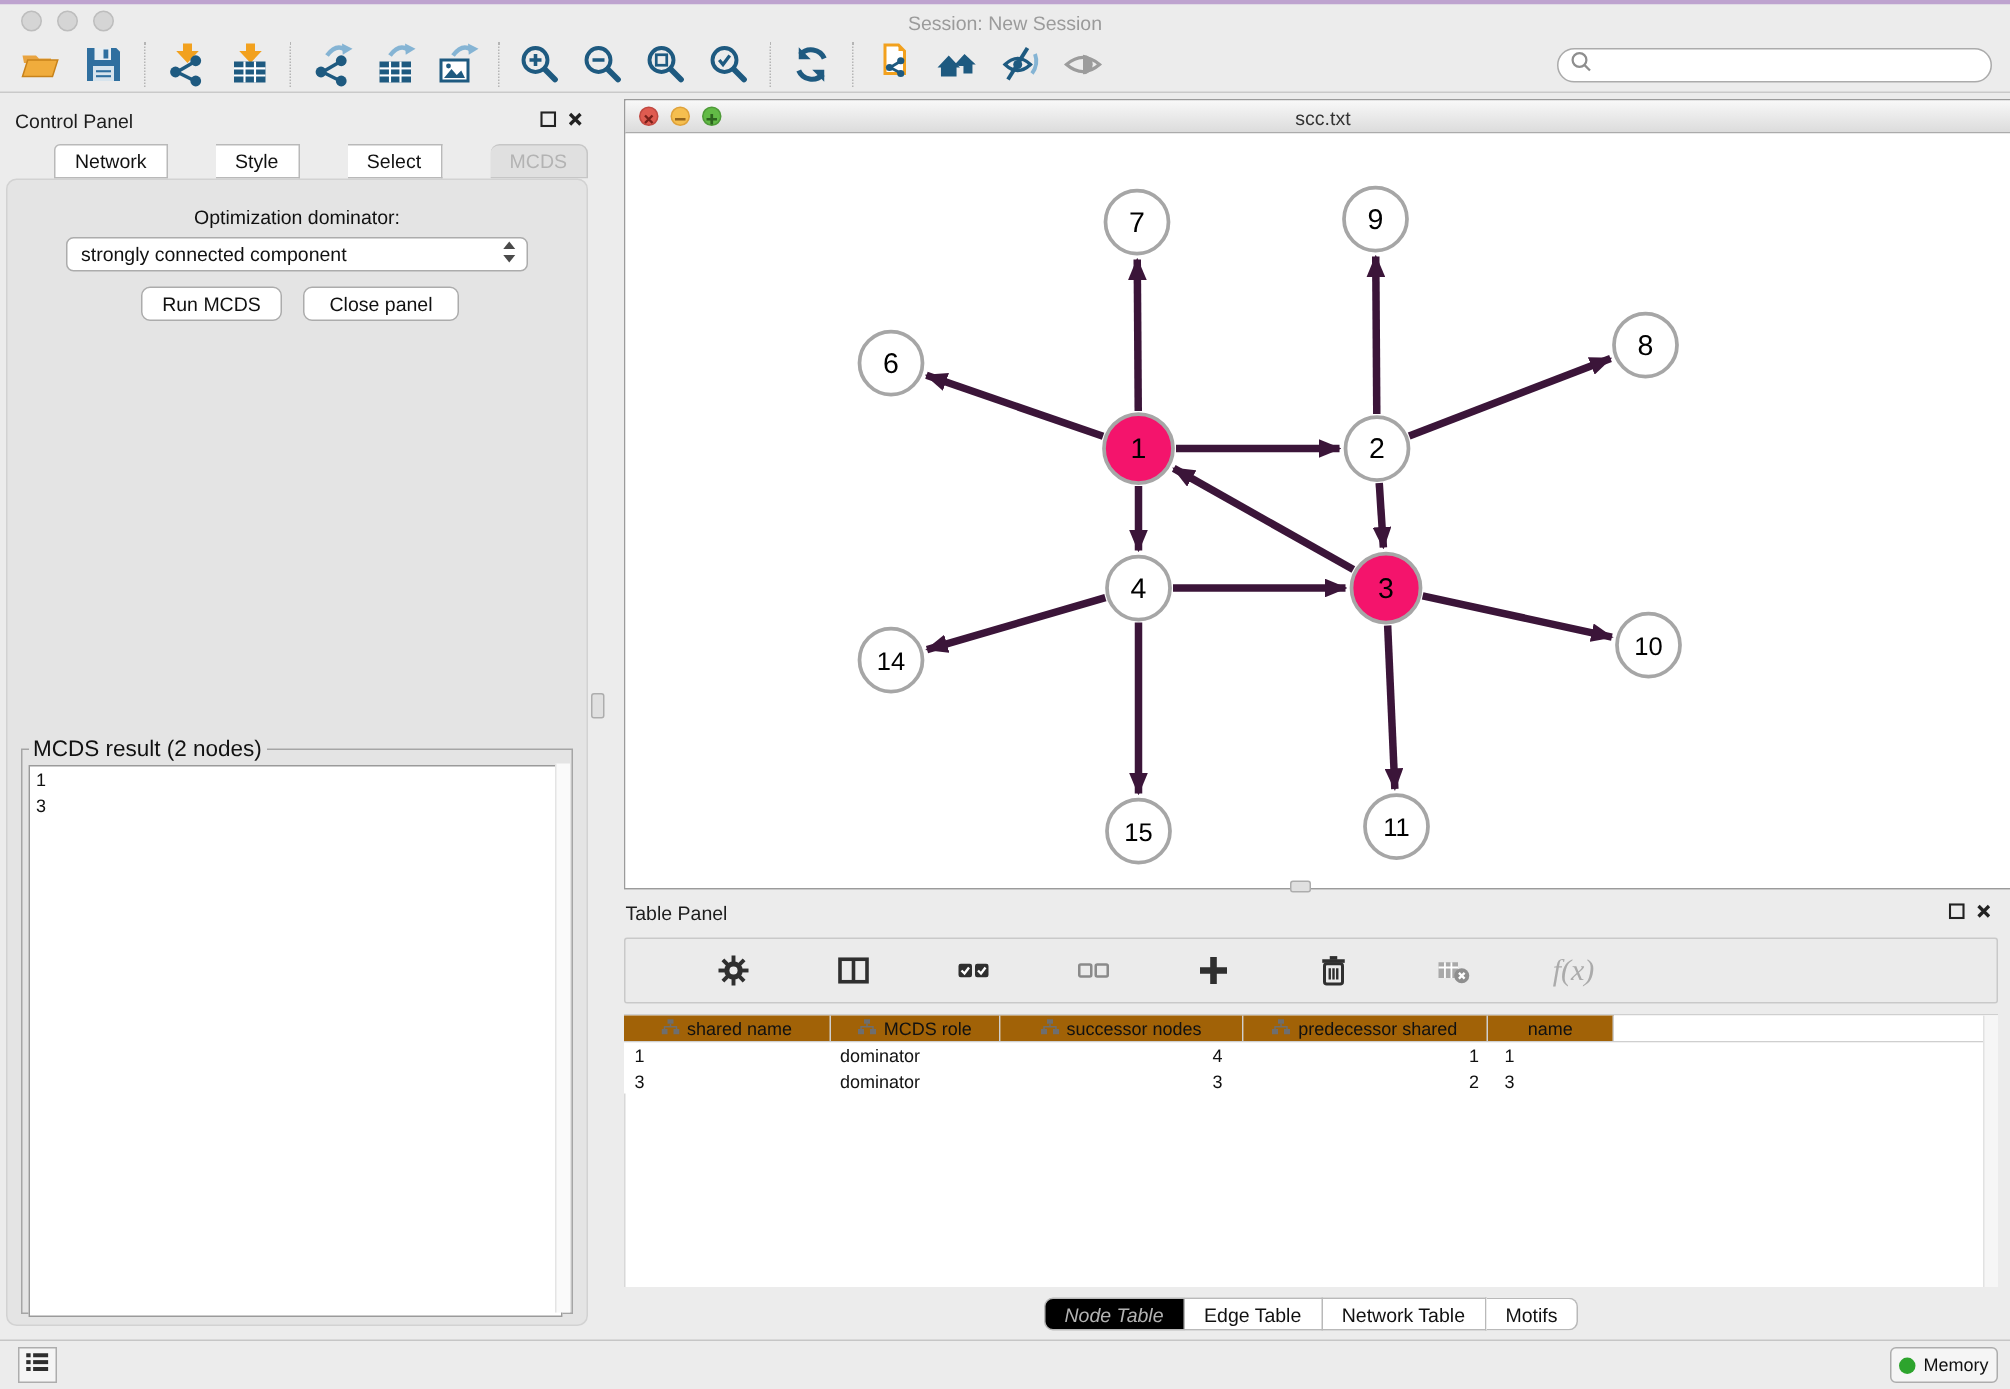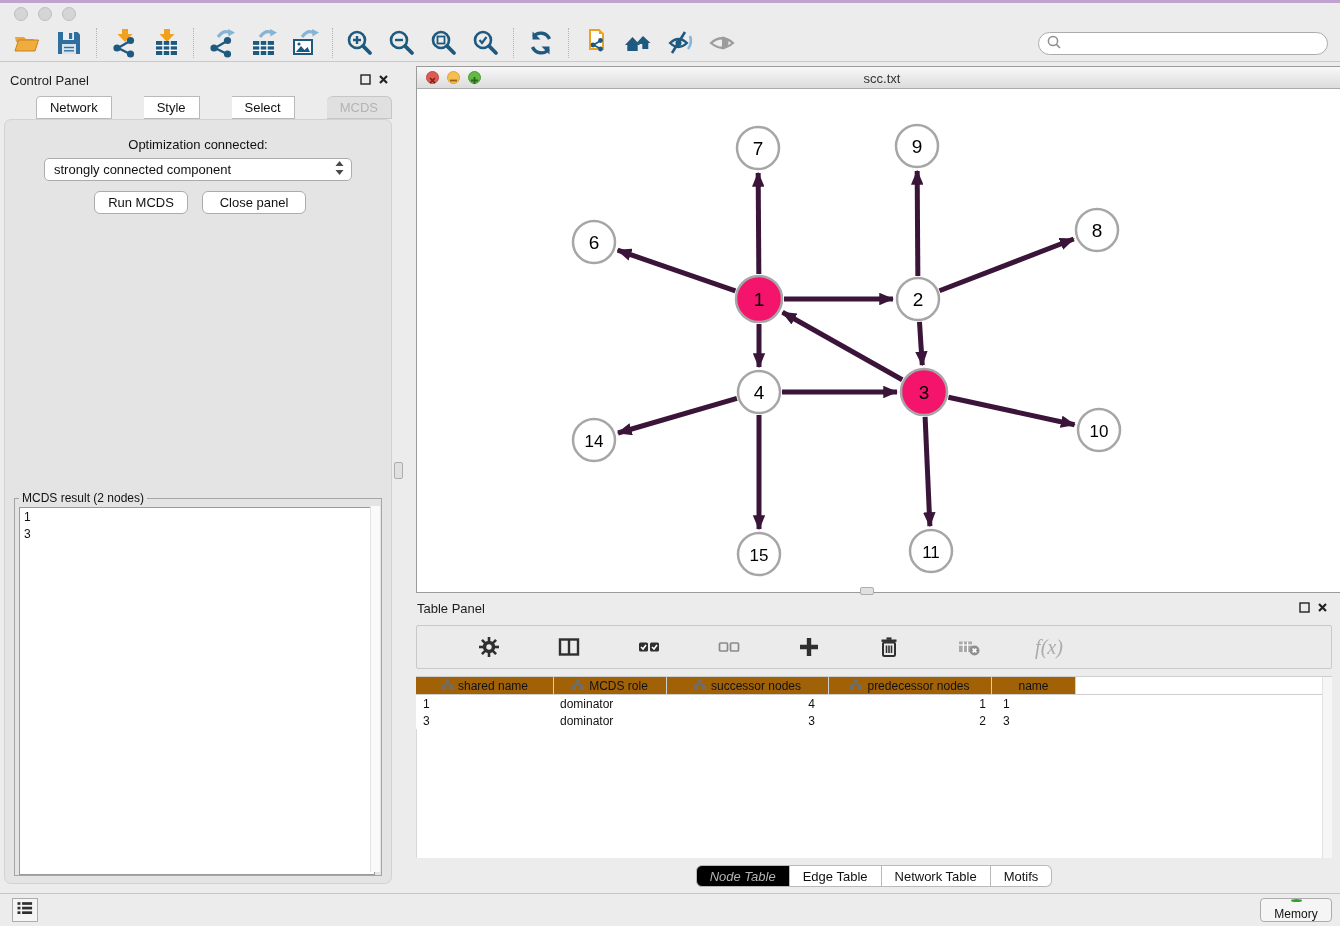--- a/index.html
+++ b/index.html
@@ -28,21 +28,21 @@
   .cp-tab { height:23px; padding:0 13px; background:#fff; border:1px solid #B9B9B9; border-left:none; font-size:13px; color:#111; display:flex; align-items:center;margin-left:32px; }
   .cp-tab:first-child { border-left:1px solid #B9B9B9; border-top-left-radius:4px; }
   .cp-tab:last-child { border-top-right-radius:4px; }
   .cp-tab.active { background:#E0E0E0; color:#B3B3B3; border-color:#C6C6C6; border-top-left-radius:6px; border-top-right-radius:6px; }
   .cp-body { left:4px; top:119px; width:388px; height:765px; background:#E4E4E4; border:1px solid #D2D2D2; border-radius:7px; }
   .opt-label { left:0; top:137px; width:396px; text-align:center; font-size:13px; color:#111; }
   .dropdown { left:44px; top:158px; width:308px; height:23px; background:#fff; border:1px solid #ACACAC; border-radius:5px; display:flex; align-items:center; padding:0 6px 0 9px; font-size:13px; color:#111; }
   .dropdown .dd-label { flex:1; }
   .btn { background:#fff; border:1px solid #ACACAC; border-radius:6px; font-size:13px; color:#111; display:flex; align-items:center; justify-content:center; height:23px; }
   .mcds-fieldset { left:14px; top:491px; width:368px; height:385px; border:1px solid #A5A5A5; background:transparent; padding:0; }
-  .mcds-fieldset legend { font-size:12px; color:#111; margin-left:4px; padding:0 3px;margin-top:20px; }
+  .mcds-fieldset legend { font-size:15px; color:#111; margin-left:4px; padding:0 3px;margin-top:20px; }
   .result-box { position:absolute; left:4px; top:2px; width:356px; height:368px; background:#fff; border:1px solid #9A9A9A; font-size:12px; line-height:17px; color:#111; padding:1px 4px; white-space:pre; overflow:hidden; }
   .result-scroll { position:absolute; right:1px; top:1px; width:10px; height:366px; background:#FAFAFA; border-left:1px solid #E4E4E4; }
 
   
   .v-handle { left:394px; top:462px; width:9px; height:17px; background:#E0E0E0; border:1px solid #ADADAD; border-radius:2px; }
   .h-handle { left:860px; top:587px; width:14px; height:8px; background:#E0E0E0; border:1px solid #ADADAD; border-radius:2px; }
 
   
   .net-window { left:416px; top:66px; width:932px; height:527px; background:#fff; border:1px solid #9B9B9B; }
   .net-titlebar { position:absolute; left:0; top:0; width:100%; height:22px; background:linear-gradient(#F8F8F8,#DCDCDC); border-bottom:1px solid #ABABAB; }
@@ -64,31 +64,32 @@
   .tbl-scroll { left:1322px; top:677px; width:10px; height:181px; background:#F6F6F6; border-left:1px solid #E2E2E2; }
   .tp-tabs { left:408px; top:865px; width:932px; height:22px; display:flex; justify-content:center; }
   .tp-tab { height:22px; padding:0 13px; background:#fff; border:1px solid #B9B9B9; border-left:none; font-size:13px; color:#111; display:flex; align-items:center; }
   .tp-tab:first-child { border-left:1px solid #B9B9B9; border-radius:6px 0 0 6px; }
   .tp-tab:last-child { border-radius:0 6px 6px 0; }
   .tp-tab.active { background:#000000; color:#B3B3B3;font-style:italic; }
 
   
   .statusbar { left:0; top:893px; width:1340px; height:33px; background:#ECECEC; border-top:1px solid #C6C6C6; }
   .list-btn { position:absolute; left:12px; top:4px; width:26px; height:24px; background:#F5F5F5; border:1px solid #ADADAD; display:flex; align-items:center; justify-content:center; }
-  .memory-btn { position:absolute; right:8px; top:4px; width:72px; height:24px; background:#F5F5F5; border:1px solid #ADADAD; border-radius:4px; display:flex; align-items:center; justify-content:center; gap:5px; font-size:12px; color:#111;flex-direction:column; }
+  .memory-btn { position:absolute; right:8px; top:4px; width:72px; height:24px; background:#F5F5F5; border:1px solid #ADADAD; border-radius:4px; display:flex; align-items:center; justify-content:center; gap:5px; font-size:12px; color:#111; }
   .mem-dot { width:11px; height:11px; border-radius:50%; background:#2DA42D; }
 </style>
 </head>
 <body>
 
 <div class="abs desktop-strip"></div>
 <div class="abs titlebar">
   <div class="abs traffic" style="left:14px"></div>
   <div class="abs traffic" style="left:38px"></div>
   <div class="abs traffic" style="left:62px"></div>
+  <div class="abs app-title">Session: New Session</div>
 </div>
 
 <div class="abs main-toolbar" id="main-toolbar">
   <div class="search-wrap">
     <span>
       <svg width="16" height="16" viewBox="0 0 16 16">
           <circle cx="7" cy="7" r="4.6" fill="none" stroke="#8E8E8E" stroke-width="1.5"></circle>
           <line x1="10.4" y1="10.4" x2="14" y2="14" stroke="#8E8E8E" stroke-width="1.5"></line>
         </svg>
     </span>
@@ -262,21 +263,21 @@
       </svg>
   </span>
 </div>
 <div class="abs cp-tabs" id="cp-tabs">
     <span class="cp-tab">Network</span>
     <span class="cp-tab">Style</span>
     <span class="cp-tab">Select</span>
     <span class="cp-tab active">MCDS</span>
   </div>
 <div class="abs cp-body"></div>
-<div class="abs opt-label">Optimization connected:</div>
+<div class="abs opt-label">Optimization dominator:</div>
 <div class="abs dropdown">
   <span class="dd-label">strongly connected component</span>
   <span>
     <svg width="11" height="16" viewBox="0 0 11 16">
         <path d="M5.5 1 L9.5 6 H1.5 z" fill="#4A4A4A"></path>
         <path d="M5.5 15 L1.5 10 h8 z" fill="#4A4A4A"></path>
       </svg>
   </span>
 </div>
 <div class="abs btn" style="left:94px;top:191px;width:94px">Run MCDS</div>
@@ -496,21 +497,21 @@
       </div>
       <div class="tbl-hcell" style="width: 163px;">
         <span><svg width="12" height="11" viewBox="0 0 12 11">
             <g fill="#6E6E6E">
               <rect x="4" y="0.5" width="4" height="3"></rect>
               <rect x="0" y="7" width="4" height="3.5"></rect>
               <rect x="8" y="7" width="4" height="3.5"></rect>
             </g>
             <path d="M6 3.5 v2 M2 7 v-1.5 h8 V7" fill="none" stroke="#6E6E6E" stroke-width="1"></path>
           </svg></span>
-        <span>predecessor nodes</span>
+        <span>predecessor shared</span>
       </div>
       <div class="tbl-hcell" style="width: 84px;">
         <span>name</span>
       </div>
       <div style="flex: 1 1 0%; background: rgb(255, 255, 255);"></div>
     </div>
     <div class="tbl-row">
       <div class="tbl-cell" style="width: 138px; padding-left: 7px;">1</div>
       <div class="tbl-cell" style="width: 113px; padding-left: 6px;">dominator</div>
       <div class="tbl-cell" style="width: 162px; justify-content: flex-end; padding-right: 14px;">4</div>

